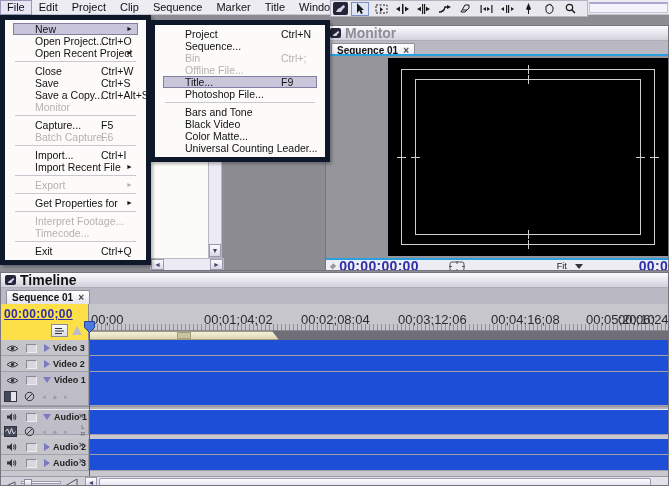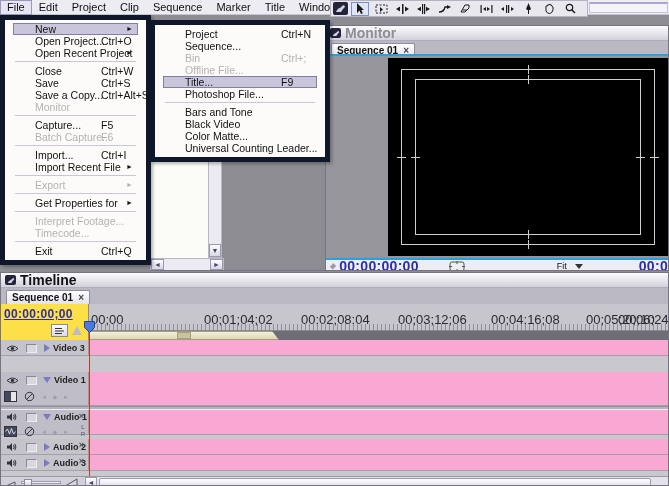--- a/index.html
+++ b/index.html
@@ -90,21 +90,21 @@
   .rticks { position:absolute; left:0; right:0; bottom:0; height:6px;
             background:repeating-linear-gradient(90deg,#8f8e98 0 1px,transparent 1px 4px); }
   .workstrip { position:absolute; left:88px; right:0; top:58px; height:9px; background:#6f6e76; }
   .workbar { position:absolute; left:0; top:0; width:190px; height:9px;
              background:linear-gradient(#f4f0da,#ddd7b2); border:1px solid #a39e7e; }
   .workbar::after { content:""; position:absolute; right:-1px; top:-1px; width:0; height:0;
                     border-top:9px solid #6f6e76; border-left:7px solid transparent; }
   .workhandle { position:absolute; left:88px; top:1px; width:14px; height:7px; background:#c9c3a0;
                 border:1px solid #a39e7e; }
   .tracks { position:absolute; left:0; right:0; top:67px; height:136px; }
-  .trow { position:absolute; left:0; right:0; border-bottom:1px solid #a2a1ab; background:#f9a8d4; }
+  .trow { position:absolute; left:0; right:0; border-bottom:1px solid #a2a1ab; background:#1d4ed8; }
   .thead { position:absolute; left:0; top:0; bottom:0; width:88px; background:#c5c4cb;
            border-right:1px solid #9a99a4; }
   .thead.dark { background:#bfbec8; }
   .subrow { position:absolute; left:0; right:0; height:16px; display:flex; align-items:center; }
   .tname { font-size:9px; font-weight:bold; color:#222; margin-left:3px; }
   .well { width:11px; height:9px; background:#d8d7de; border:1px solid;
           border-color:#8a8a94 #eeeef2 #eeeef2 #8a8a94; margin-left:7px; }
   .twirl-r { width:0; height:0; border-top:4px solid transparent; border-bottom:4px solid transparent;
              border-left:6px solid #7a7ac2; margin-left:7px; }
   .twirl-d { width:0; height:0; border-left:4px solid transparent; border-right:4px solid transparent;
@@ -357,20 +357,33 @@
               <path d="M1,4.5 Q6.5,-0.5 12,4.5 Q6.5,9.5 1,4.5 Z" fill="none" stroke="#33333a"></path>
               <circle cx="6.5" cy="4.5" r="1.7" fill="#33333a"></circle>
             </svg>
           <span class="well"></span>
           <span class="twirl-r"></span>
           <span class="tname">Video 3</span>
         </div>
       </div>
     </div>
 
+    <div class="trow" style="top:16px;height:16px">
+      <div class="thead">
+        <div class="subrow">
+          <svg width="13" height="9" viewBox="0 0 13 9" style="margin-left:5px">
+              <path d="M1,4.5 Q6.5,-0.5 12,4.5 Q6.5,9.5 1,4.5 Z" fill="none" stroke="#33333a"></path>
+              <circle cx="6.5" cy="4.5" r="1.7" fill="#33333a"></circle>
+            </svg>
+          <span class="well"></span>
+          <span class="twirl-r"></span>
+          <span class="tname">Video 2</span>
+        </div>
+      </div>
+    </div>
 
     <div class="trow" style="top:32px;height:34px">
       <div class="thead dark">
         <div class="subrow" style="top:0">
           <svg width="13" height="9" viewBox="0 0 13 9" style="margin-left:5px">
               <path d="M1,4.5 Q6.5,-0.5 12,4.5 Q6.5,9.5 1,4.5 Z" fill="none" stroke="#33333a"></path>
               <circle cx="6.5" cy="4.5" r="1.7" fill="#33333a"></circle>
             </svg>
           <span class="well"></span>
           <span class="twirl-d"></span>

